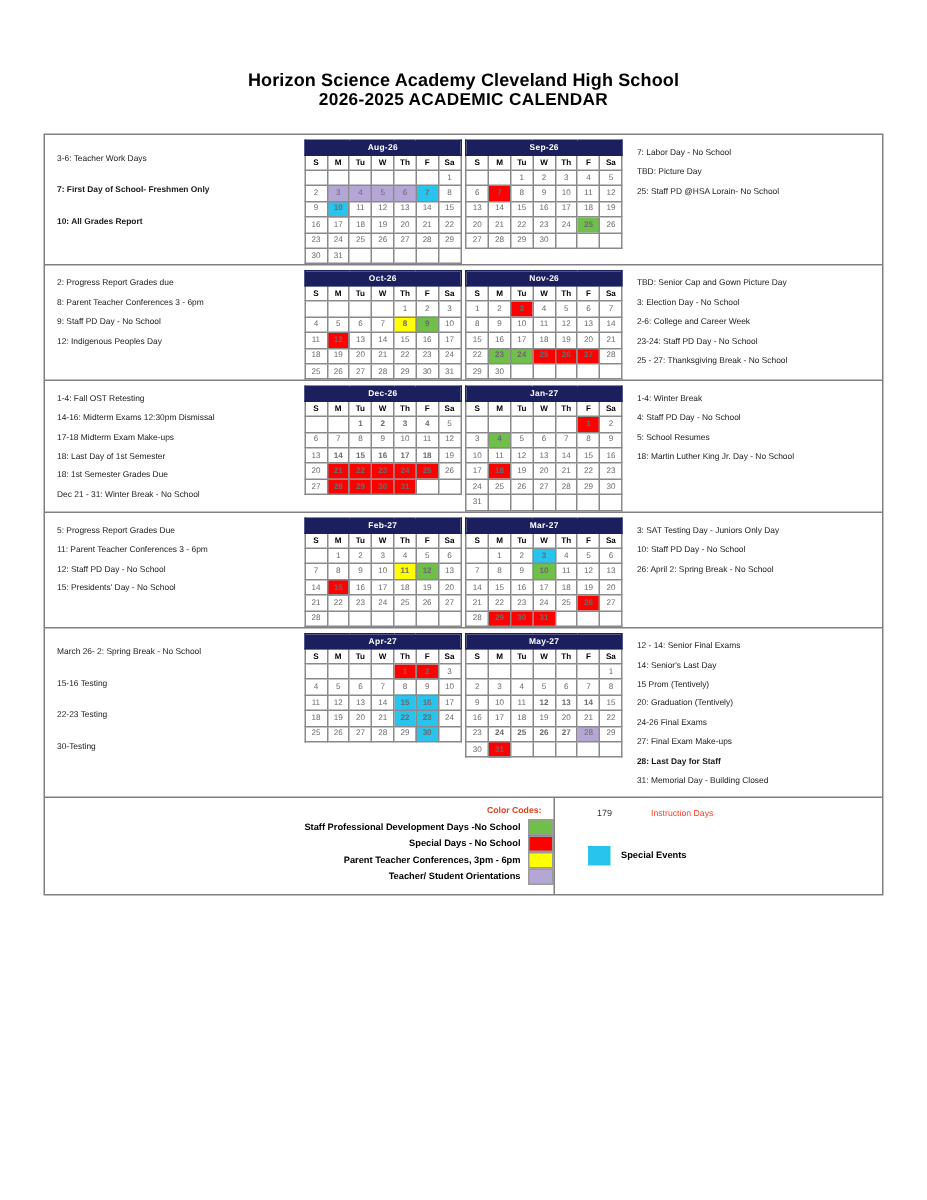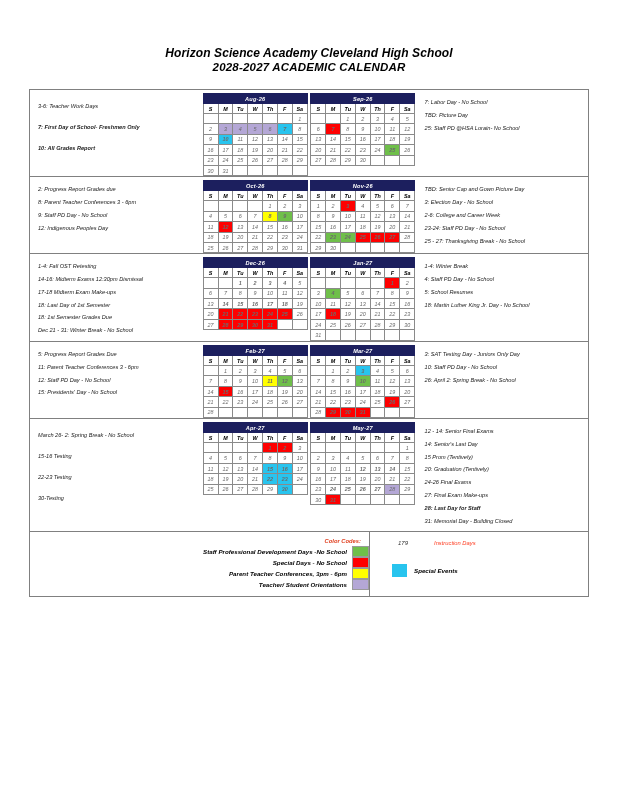--- a/index.html
+++ b/index.html
@@ -1,17 +1,17 @@
 <!DOCTYPE html>
 <html><head>
 <meta charset="utf-8">
 <style>
   html,body{margin:0;padding:0;background:#ffffff;}
   body{width:618px;height:800px;font-family:"Liberation Sans",sans-serif;color:#000;}
-  .page{width:618px;height:764px;position:relative;font-style:italic;}
+  .page{width:618px;height:764px;position:relative;}
 
   .title-block{text-align:center;padding-top:46px;}
   .title-line1{font-size:12px;font-weight:bold;letter-spacing:.1px;line-height:14px;}
   .title-line2{font-size:11.5px;font-weight:bold;letter-spacing:.2px;line-height:14px;}
 
   .frame{position:absolute;left:29px;top:89px;width:560px;border:1.5px solid #808080;box-sizing:border-box;}
 
   .band{display:flex;border-bottom:1.5px solid #808080;}
   .band:last-child{border-bottom:none;}
 
@@ -59,21 +59,21 @@
   .sw.c{background:#28c4ee;border:none;width:15px;height:13px;}
   .se-label{font-size:6.2px;font-weight:bold;}
 </style>
 </head>
 <body>
 
 <div class="page">
 
   <div class="title-block">
     <div class="title-line1">Horizon Science Academy Cleveland High School</div>
-    <div class="title-line2">2028-2027 ACADEMIC CALENDAR</div>
+    <div class="title-line2">2026-2025 ACADEMIC CALENDAR</div>
   </div>
 
   <div class="frame" id="frame">
       <div class="band">
         <div class="notes left">
           <div class="note sp">3-6: Teacher Work Days</div>
           <div class="note b sp">7: First Day of School- Freshmen Only</div>
           <div class="note b sp">10: All Grades Report</div>
         </div>
         <div class="cal-wrap">

